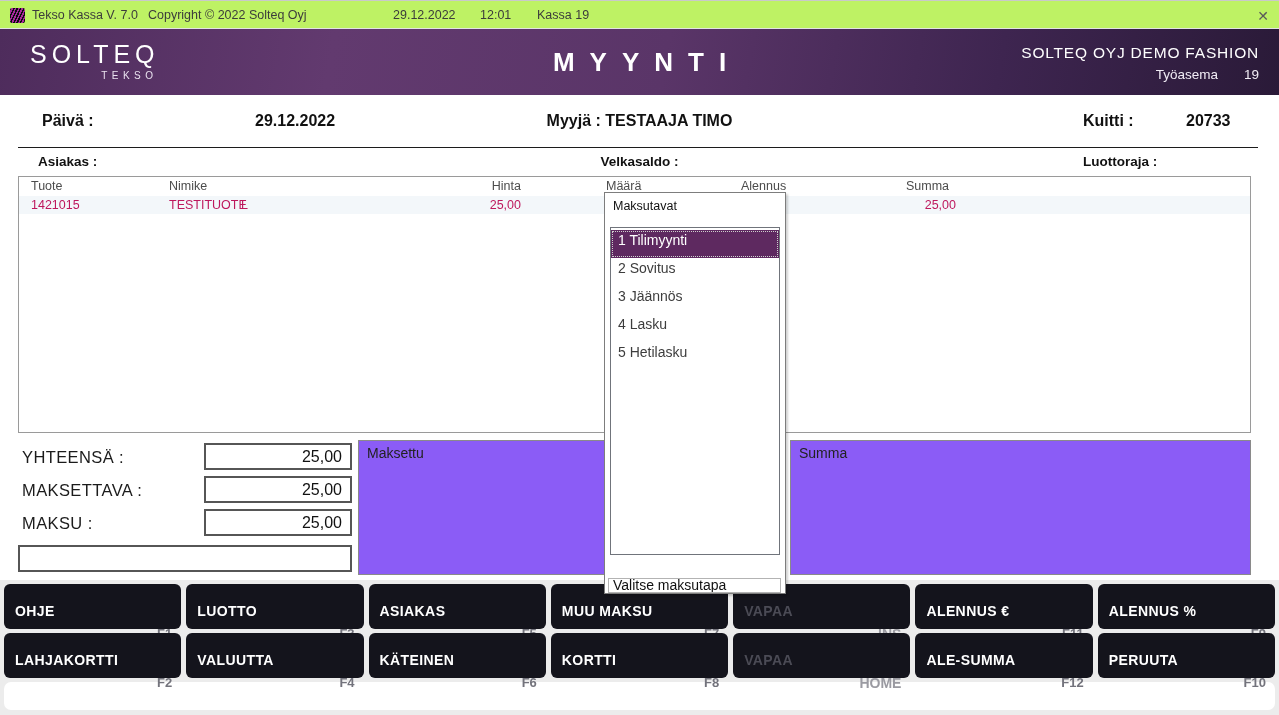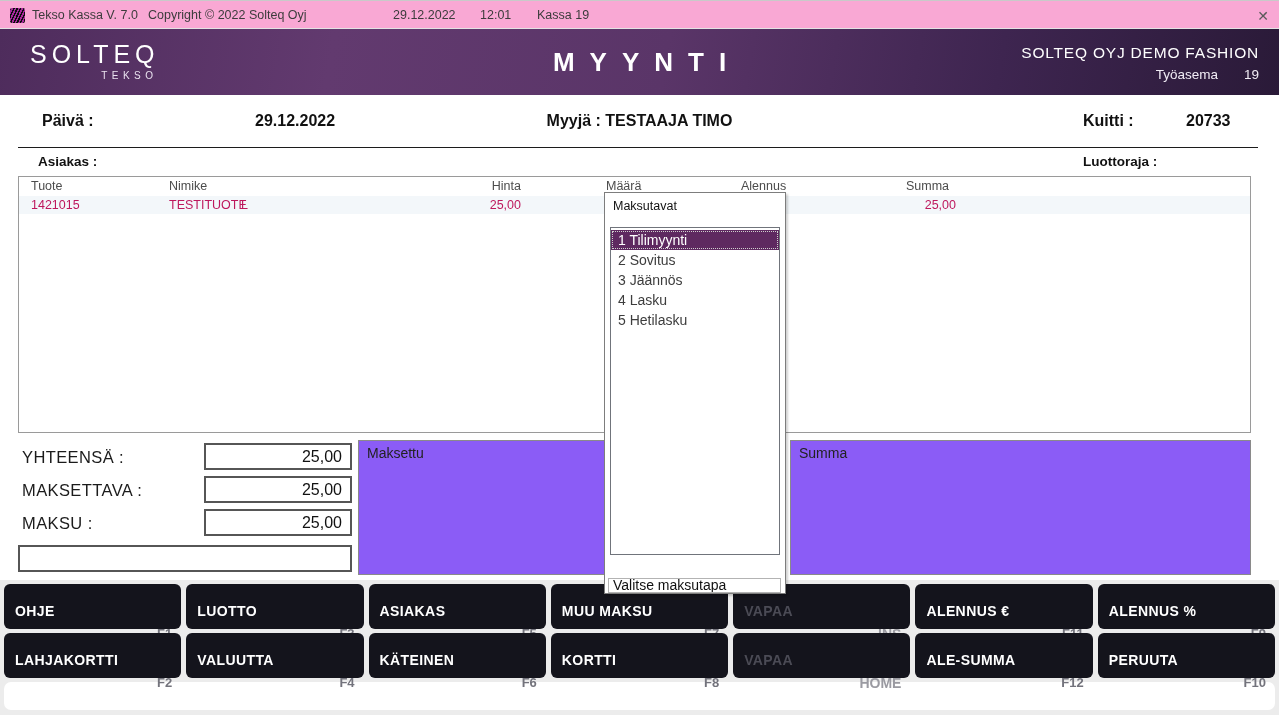--- a/index.html
+++ b/index.html
@@ -6,21 +6,21 @@
   html,body { background:#fff; }
   body { font-family:"Liberation Sans", sans-serif; }
   #app {
     position:relative; width:1279px; height:715px;
     background:#fff; overflow:hidden;
   }
 
   
   .titlebar {
     position:absolute; left:0; top:0; width:1279px; height:29px;
-    background:#f9a8d4; border-bottom:1px solid #e3e3e3; border-top:1px solid #c9c9c9;
+    background:#bef264; border-bottom:1px solid #e3e3e3; border-top:1px solid #c9c9c9;
     font-size:12.5px; color:#3c3c3c;
   }
   .titlebar span { position:absolute; top:7px; white-space:nowrap; }
   .tb-icon {
     position:absolute; left:10px; top:7px; width:15px; height:15px;
     background:repeating-linear-gradient(115deg,#0d0d0d 0 1.5px,#a8289a 1.5px 3px);
     border-radius:2px;
   }
   .tb-app { left:32px; }
   .tb-copy { left:148px; }
@@ -103,21 +103,21 @@
   .popup {
     position:absolute; left:604px; top:192px; width:182px; height:402px;
     background:#fff; border:1px solid #7d7d7d; z-index:10;
     box-shadow:2px 2px 2px rgba(0,0,0,0.18);
   }
   .popup-title { position:absolute; left:8px; top:6px; font-size:12.5px; color:#111; }
   .listbox {
     position:absolute; left:5px; top:34px; width:170px; height:328px;
     border:1px solid #70747b; background:#fff; overflow:hidden; padding-top:2px;
   }
-  .litem { height:20px; line-height:20px; padding-left:7px; font-size:14px; color:#3d3d3d; white-space:nowrap; }
+  .litem { height:28px; line-height:20px; padding-left:7px; font-size:14px; color:#3d3d3d; white-space:nowrap; }
   .litem.selected {
     background:#5e2960; color:#fff;
     outline:1px dotted #cfcfcf; outline-offset:-2px;
   }
   .popup-status {
     position:absolute; left:3px; top:385px; width:173px; height:15px;
     border:1px solid #b3b3b3; background:#fff;
     font-size:14px; color:#111; line-height:13px; padding-left:4px; white-space:nowrap; overflow:hidden;
   }
 
@@ -169,20 +169,21 @@
   </div>
 
   <div class="infobar">
     <span class="inf r1 lbl-paiva">Päivä :</span>
     <span class="inf r1 val-paiva">29.12.2022</span>
     <span class="inf r1 val-myyja">Myyjä : TESTAAJA TIMO</span>
     <span class="inf r1 lbl-kuitti">Kuitti :</span>
     <span class="inf r1 val-kuitti">20733</span>
     <div class="info-line"></div>
     <span class="inf r2 lbl-asiakas">Asiakas :</span>
+    <span class="inf r2 lbl-velka">Velkasaldo :</span>
     <span class="inf r2 lbl-luotto">Luottoraja :</span>
   </div>
 
   <div class="itemtable">
     <div class="thead">
       <span class="c-tuote">Tuote</span>
       <span class="c-nimike">Nimike</span>
       <span class="c-hinta">Hinta</span>
       <span class="c-maara">Määrä</span>
       <span class="c-alennus">Alennus</span>

